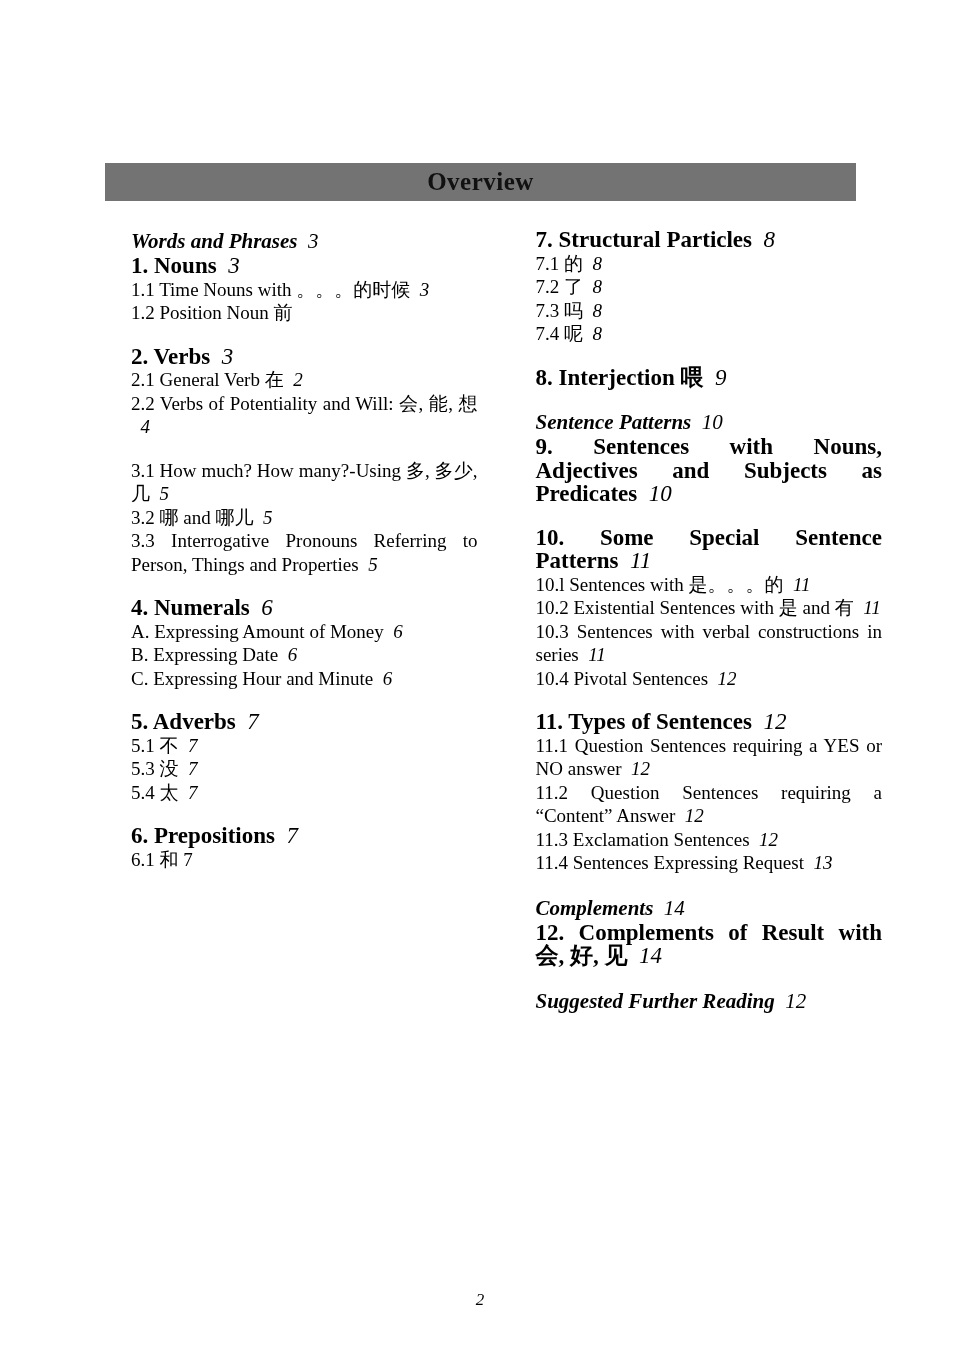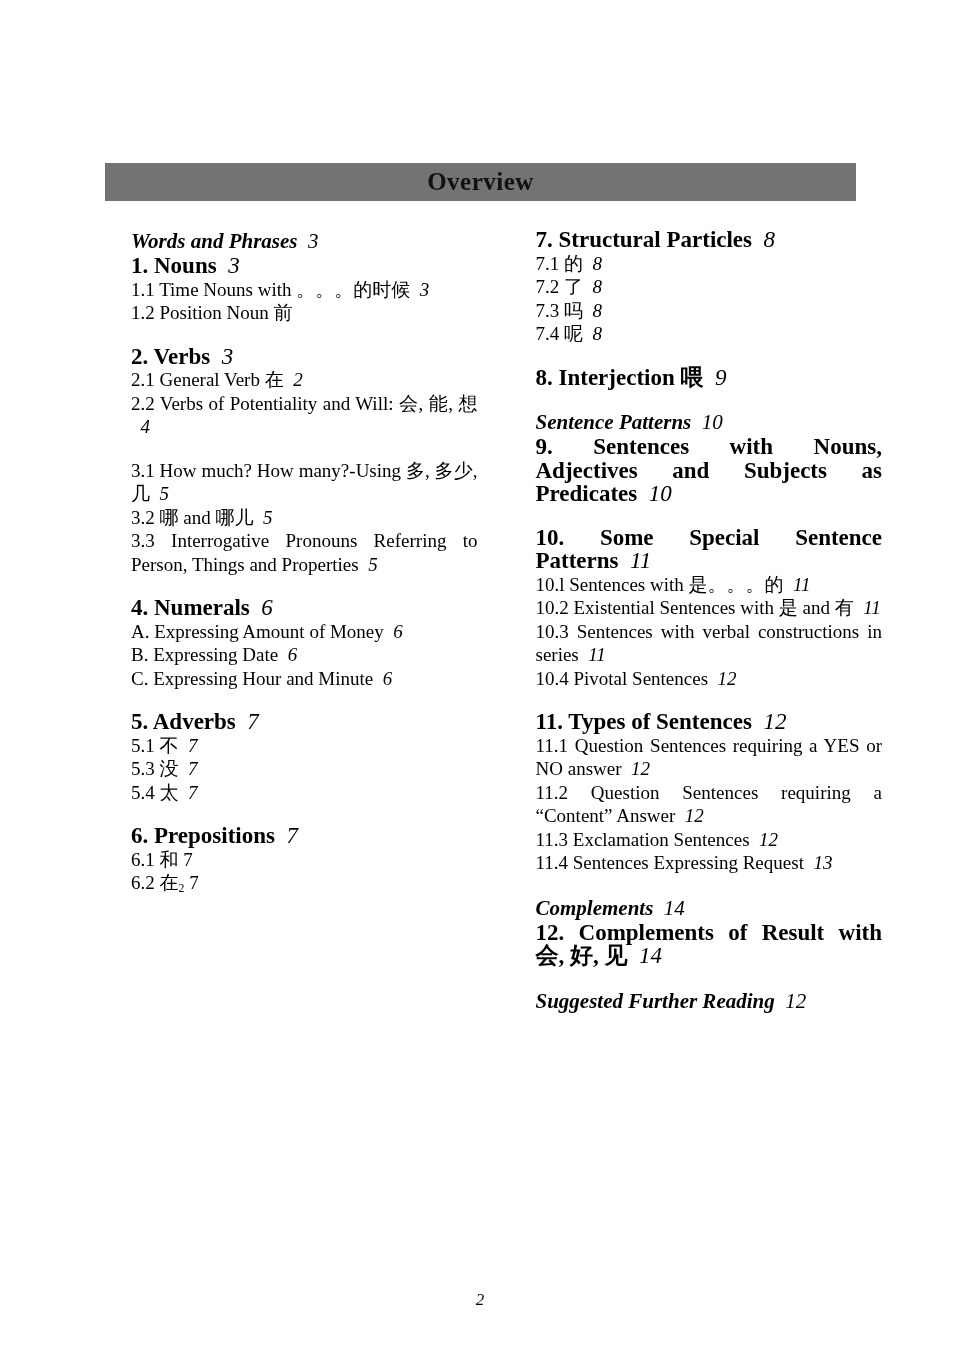--- a/index.html
+++ b/index.html
@@ -142,21 +142,20 @@
         <div class="entry lvl-sub">B. Expressing Date<span class="sp"> &nbsp;</span><span class="pg">6</span></div>
         <div class="entry lvl-sub">C. Expressing Hour and Minute<span class="sp"> &nbsp;</span><span class="pg">6</span></div>
         <div class="gap-md"></div>
         <div class="entry lvl-sec">5. Adverbs<span class="sp"> &nbsp;</span><span class="pg">7</span></div>
         <div class="entry lvl-sub">5.1 <span class="cjk">不</span><span class="sp"> &nbsp;</span><span class="pg">7</span></div>
         <div class="entry lvl-sub">5.3 <span class="cjk">没</span><span class="sp"> &nbsp;</span><span class="pg">7</span></div>
         <div class="entry lvl-sub">5.4 <span class="cjk">太</span><span class="sp"> &nbsp;</span><span class="pg">7</span></div>
         <div class="gap-md"></div>
         <div class="entry lvl-sec">6. Prepositions<span class="sp"> &nbsp;</span><span class="pg">7</span></div>
         <div class="entry lvl-sub">6.1 <span class="cjk">和</span> 7</div>
-        <div class="entry lvl-sub">6.2 <span class="cjk">在</span><sub class="cjksub">2</sub> 7</div>
       </div>
     <div class="col" id="col-right">
         <div class="entry lvl-sec">7. Structural Particles<span class="sp"> &nbsp;</span><span class="pg">8</span></div>
         <div class="entry lvl-sub">7.1 <span class="cjk">的</span><span class="sp"> &nbsp;</span><span class="pg">8</span></div>
         <div class="entry lvl-sub">7.2 <span class="cjk">了</span><span class="sp"> &nbsp;</span><span class="pg">8</span></div>
         <div class="entry lvl-sub">7.3 <span class="cjk">吗</span><span class="sp"> &nbsp;</span><span class="pg">8</span></div>
         <div class="entry lvl-sub">7.4 <span class="cjk">呢</span><span class="sp"> &nbsp;</span><span class="pg">8</span></div>
         <div class="gap-md"></div>
         <div class="entry lvl-sec">8. Interjection <span class="cjk">喂</span><span class="sp"> &nbsp;</span><span class="pg">9</span></div>
         <div class="gap-md"></div>

